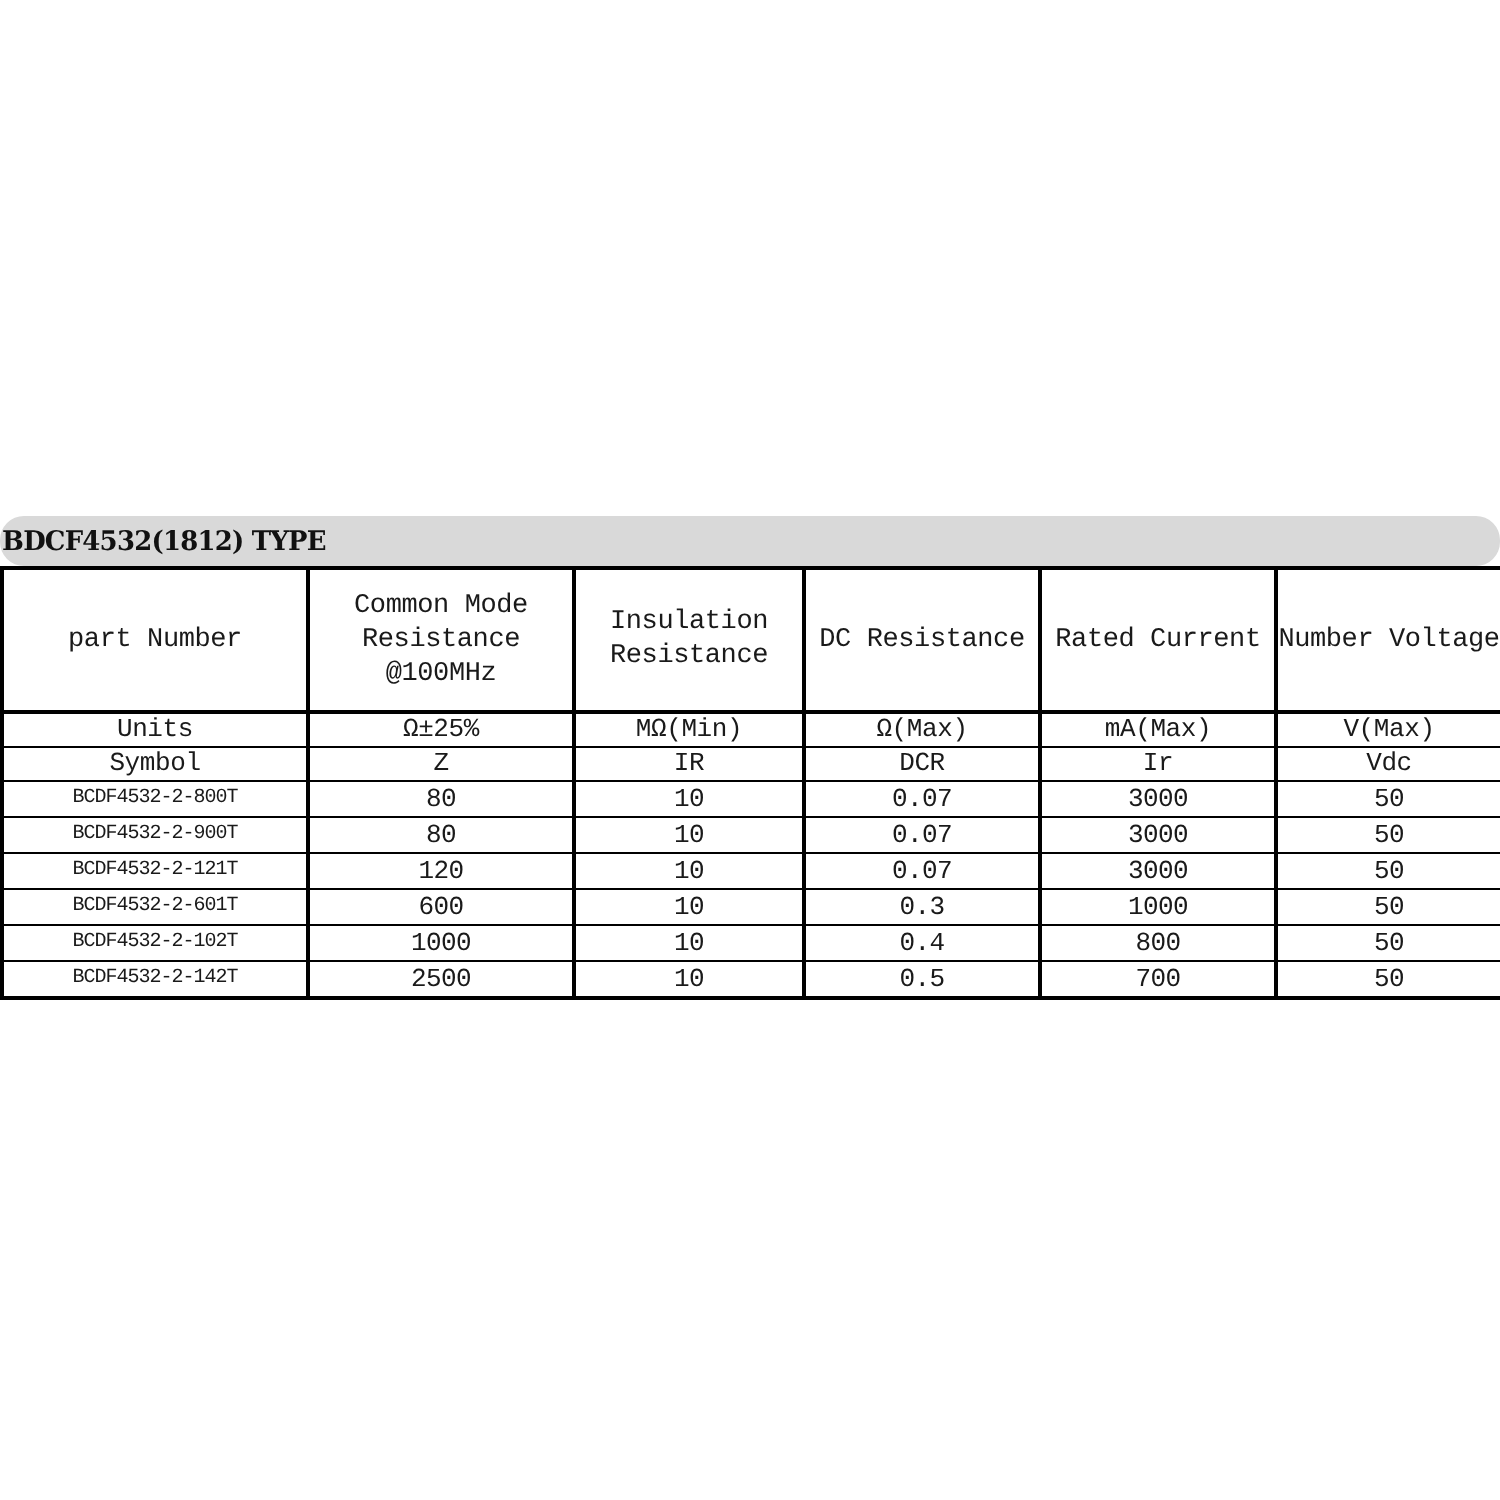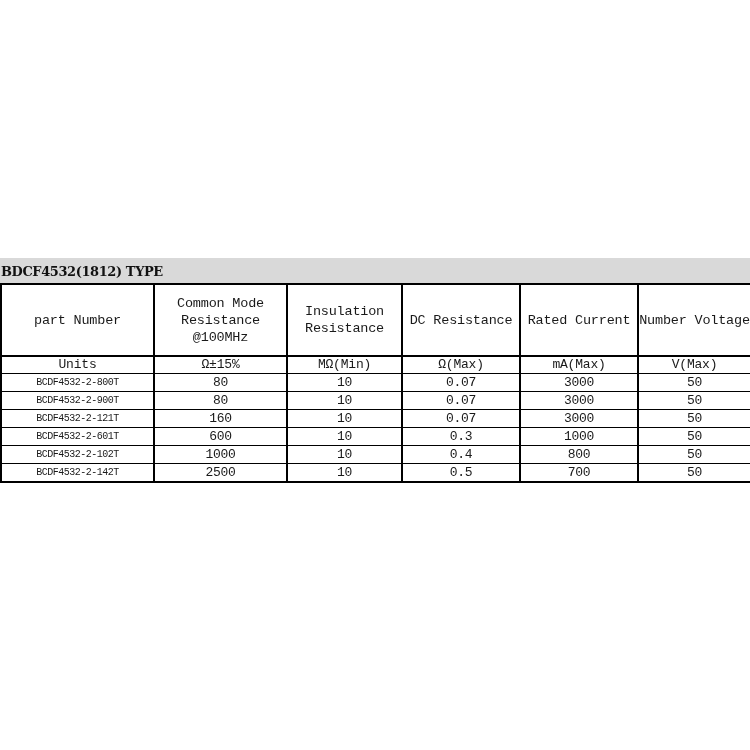--- a/index.html
+++ b/index.html
@@ -25,20 +25,21 @@
   }
 
   
   #title-banner {
     height: 25px;
     background: #d9d9d9;
     display: flex;
     align-items: center;
     padding-left: 1px;
     box-sizing: border-box;
+    border-radius: 12px;
   }
   #title-banner .title-text {
     font-family: "DejaVu Serif", "Liberation Serif", serif;
     font-weight: bold;
     font-size: 13.5px;
     letter-spacing: -0.4px;
     color: #111111;
     white-space: nowrap;
     transform: scaleX(0.96);
     transform-origin: left center;
@@ -155,47 +156,55 @@
         <td>
           <span class="hl">Rated Current</span>
         </td>
         <td>
           <span class="hl">Number Voltage</span>
         </td>
       </tr>
 
       <tr class="subrow">
         <td>Units</td>
-        <td>Ω±15%</td>
+        <td>Ω±25%</td>
         <td>MΩ(Min)</td>
         <td>Ω(Max)</td>
         <td>mA(Max)</td>
         <td>V(Max)</td>
       </tr>
 
+      <tr class="subrow">
+        <td>Symbol</td>
+        <td>Z</td>
+        <td>IR</td>
+        <td>DCR</td>
+        <td>Ir</td>
+        <td>Vdc</td>
+      </tr>
 
       <tr class="datarow">
         <td class="partcell">BCDF4532-2-800T</td>
         <td>80</td>
         <td>10</td>
         <td>0.07</td>
         <td>3000</td>
         <td>50</td>
       </tr>
       <tr class="datarow">
         <td class="partcell">BCDF4532-2-900T</td>
         <td>80</td>
         <td>10</td>
         <td>0.07</td>
         <td>3000</td>
         <td>50</td>
       </tr>
       <tr class="datarow">
         <td class="partcell">BCDF4532-2-121T</td>
-        <td>160</td>
+        <td>120</td>
         <td>10</td>
         <td>0.07</td>
         <td>3000</td>
         <td>50</td>
       </tr>
       <tr class="datarow">
         <td class="partcell">BCDF4532-2-601T</td>
         <td>600</td>
         <td>10</td>
         <td>0.3</td>

